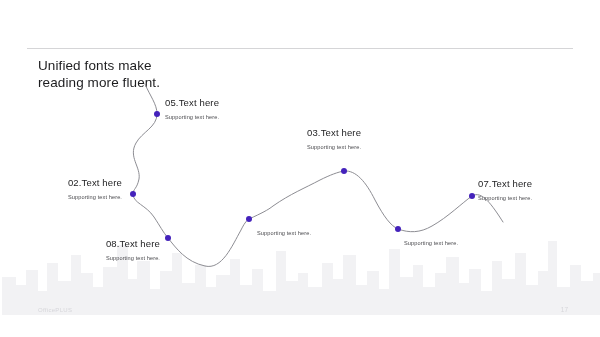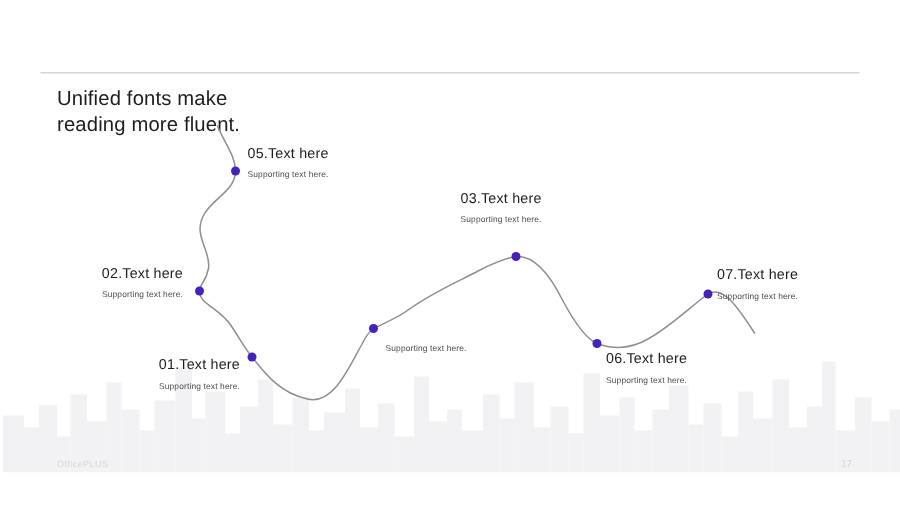--- a/index.html
+++ b/index.html
@@ -184,35 +184,34 @@
         <div class="headline">05.Text here</div>
         <div class="subline">Supporting text here.</div>
       </div>
       <div class="node-dot" style="left: 133px; top: 194px; background: rgb(68, 34, 187);"></div>
       <div class="node-label align-right" style="left: -28px; top: 177px;">
         <div class="headline">02.Text here</div>
         <div class="subline">Supporting text here.</div>
       </div>
       <div class="node-dot" style="left: 168px; top: 238px; background: rgb(68, 34, 187);"></div>
       <div class="node-label align-right" style="left: 10px; top: 238px;">
-        <div class="headline">01.Text here</div>
+        <div class="headline">08.Text here</div>
         <div class="subline">Supporting text here.</div>
       </div>
       <div class="node-dot" style="left: 249px; top: 219px; background: rgb(68, 34, 187);"></div>
       <div class="node-label align-left" style="left: 257px; top: 224px;">
         <div class="subline">Supporting text here.</div>
       </div>
       <div class="node-dot" style="left: 344px; top: 171px; background: rgb(68, 34, 187);"></div>
       <div class="node-label align-left" style="left: 307px; top: 127px;">
         <div class="headline">03.Text here</div>
         <div class="subline">Supporting text here.</div>
       </div>
       <div class="node-dot" style="left: 398px; top: 229px; background: rgb(68, 34, 187);"></div>
       <div class="node-label align-left" style="left: 404px; top: 234px;">
-        <div class="headline">06.Text here</div>
         <div class="subline">Supporting text here.</div>
       </div>
       <div class="node-dot" style="left: 472px; top: 196px; background: rgb(68, 34, 187);"></div>
       <div class="node-label align-left" style="left: 478px; top: 178px;">
         <div class="headline">07.Text here</div>
         <div class="subline">Supporting text here.</div>
       </div>
     </div>
 
   <div id="brand">OfficePLUS</div>

